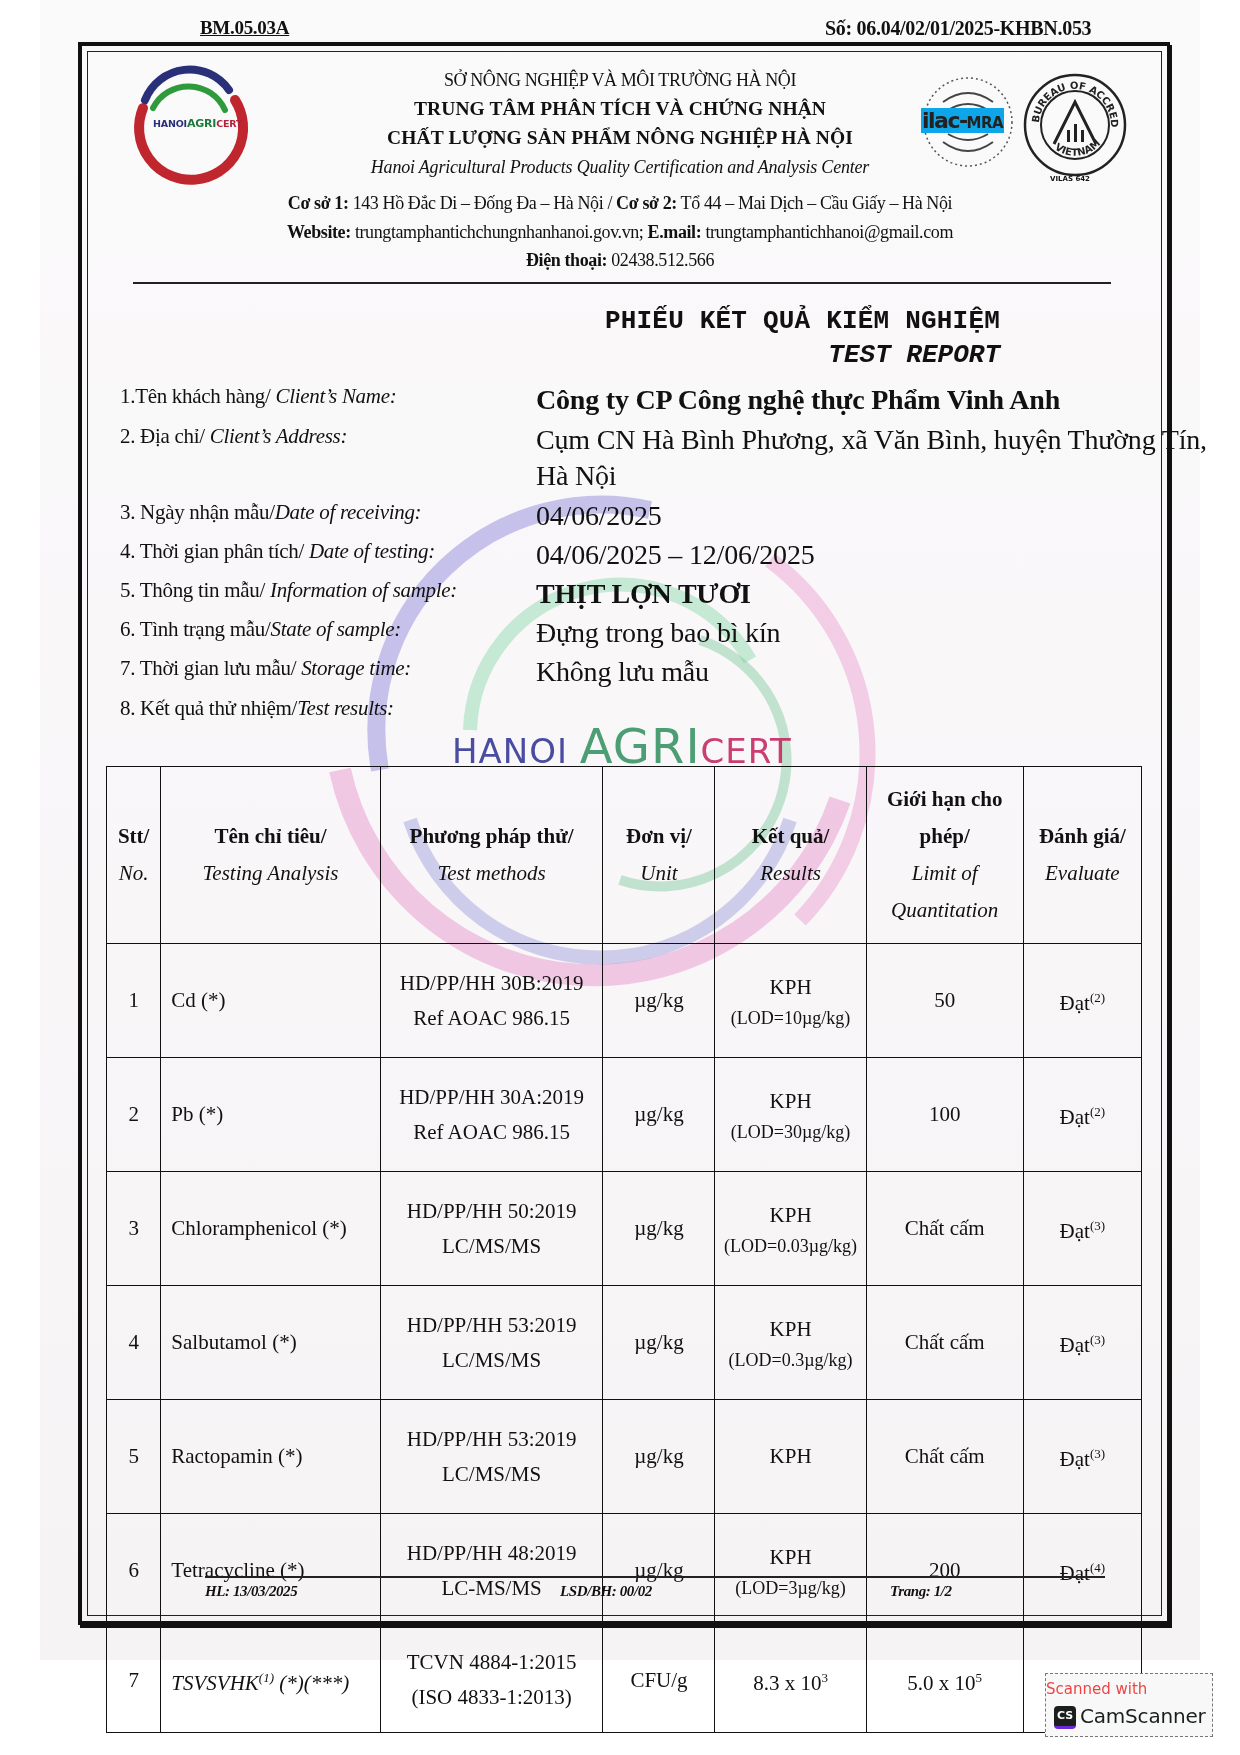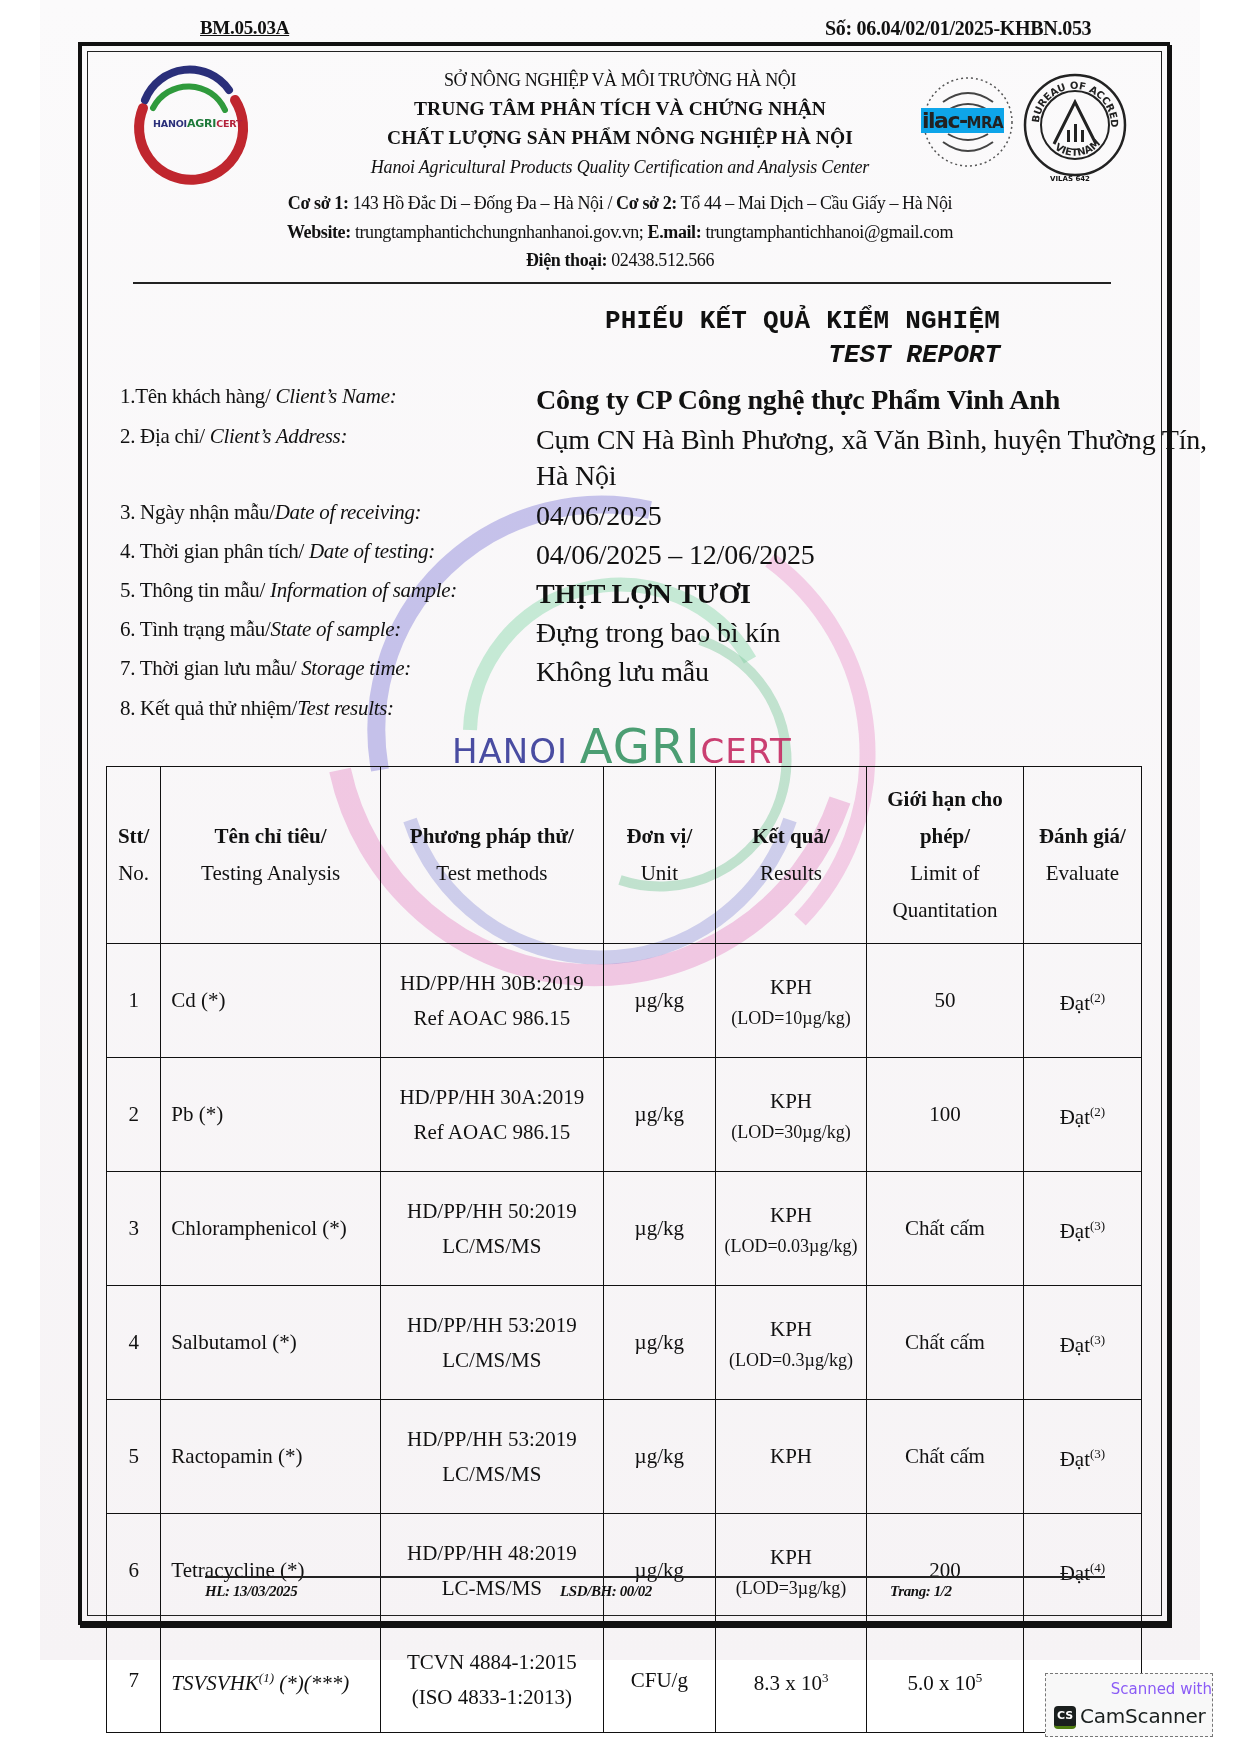--- a/index.html
+++ b/index.html
@@ -87,21 +87,21 @@
 
   
   table.results {
     position:absolute; left:106px; top:766px; width:1036px;
     border-collapse:collapse; font-size:21px; background:transparent;
   }
   table.results th, table.results td {
     border:1.5px solid #111; text-align:center; vertical-align:middle; padding:12px 4px;
   }
   table.results th { font-weight:bold; line-height:37px; height:152px; }
-  table.results th .en { font-weight:normal; display:block; }
+  table.results th .en { font-weight:normal; font-style:italic; display:block; }
   table.results td { height:89px; line-height:35px; }
   table.results tr.last td { height:80px; }
   table.results td.name { text-align:left; padding-left:10px; }
   .lod { font-size:18px; display:block; line-height:26px; }
   sup { font-size:13px; }
   .col-no { width:48px; }
   .col-name { width:222px; }
   .col-method { width:236px; }
   .col-unit { width:112px; }
   .col-result { width:144px; }
@@ -110,24 +110,24 @@
 
   .foot-rule { position:absolute; left:205px; top:1576px; width:900px; height:2px; background:#222; }
   .foot { position:absolute; top:1583px; font-size:15px; font-style:italic; font-weight:bold; white-space:nowrap; letter-spacing:-0.4px; }
   .f1 { left:205px; } .f2 { left:560px; } .f3 { left:890px; }
 
   .cs-badge {
     position:absolute; left:1045px; top:1673px; width:166px; height:62px;
     border:1.5px dashed #777; background:#f8f8f8;
     font-family:"DejaVu Sans", sans-serif;
   }
-  .cs-top { position:absolute; left:0; right:0; top:6px; text-align:right; font-size:15px; color:#8b5cf6; }
+  .cs-top { position:absolute; left:0; right:0; top:6px; text-align:left; font-size:15px; color:#ef4444; }
   .cs-logo {
     position:absolute; left:8px; top:32px; width:22px; height:20px; background:#1a1f1e;
-    border-radius:4px; border-bottom:3px solid #4d7c0f; color:#fff; font-size:11px;
+    border-radius:4px; border-bottom:3px solid #6d28d9; color:#fff; font-size:11px;
     font-weight:bold; text-align:center; line-height:20px;
   }
   .cs-name { position:absolute; left:34px; top:30px; font-size:20px; color:#1a1f1e; letter-spacing:-0.2px;text-align:right; }
 </style>
 </head>
 <body>
 
 <div class="scan-bg"></div>
 
 <div class="form-code">BM.05.03A</div>

